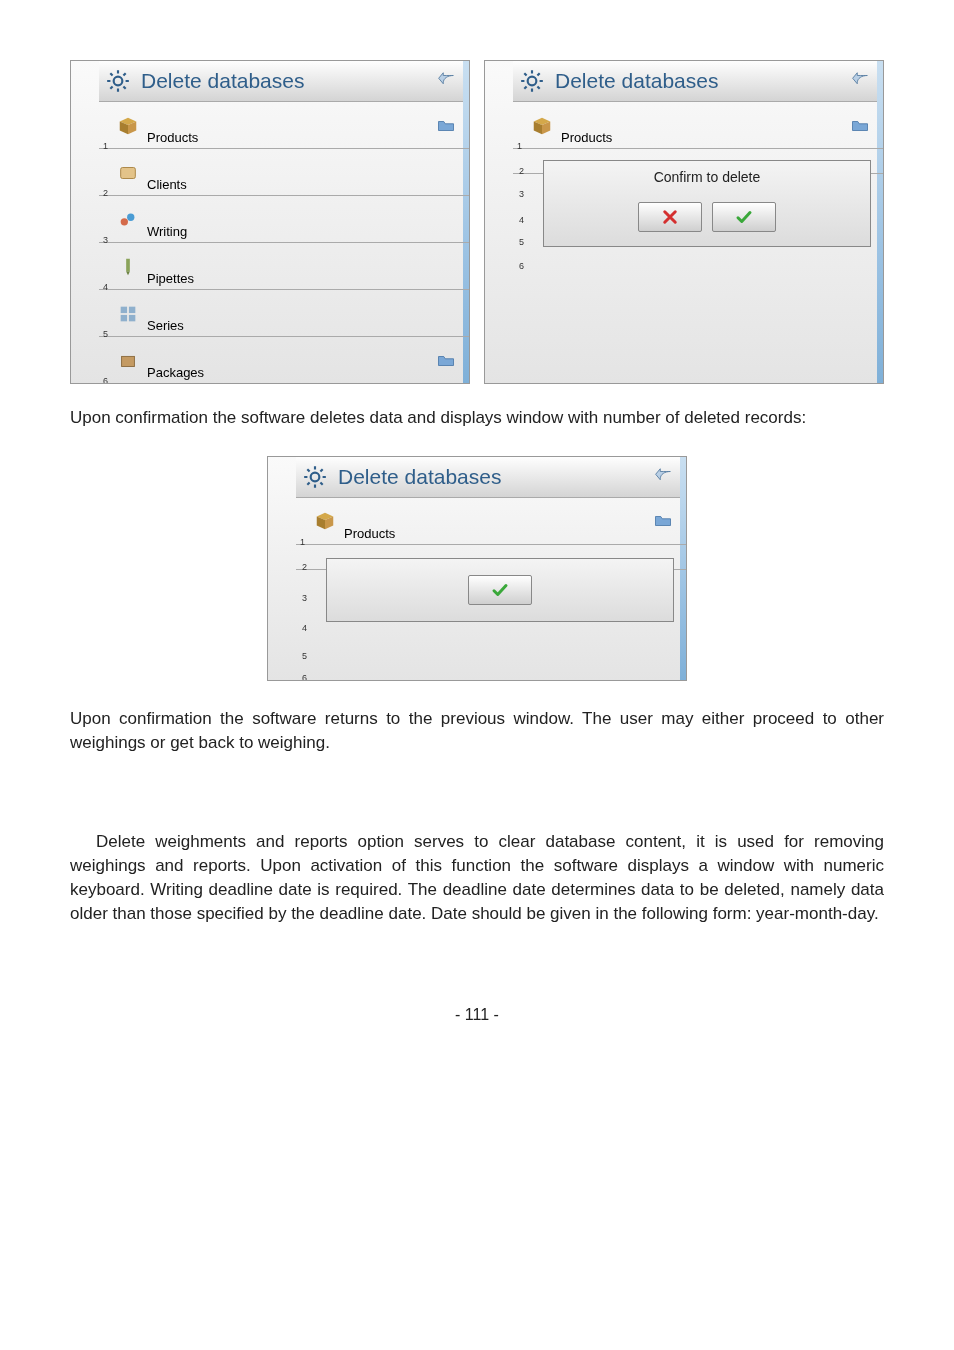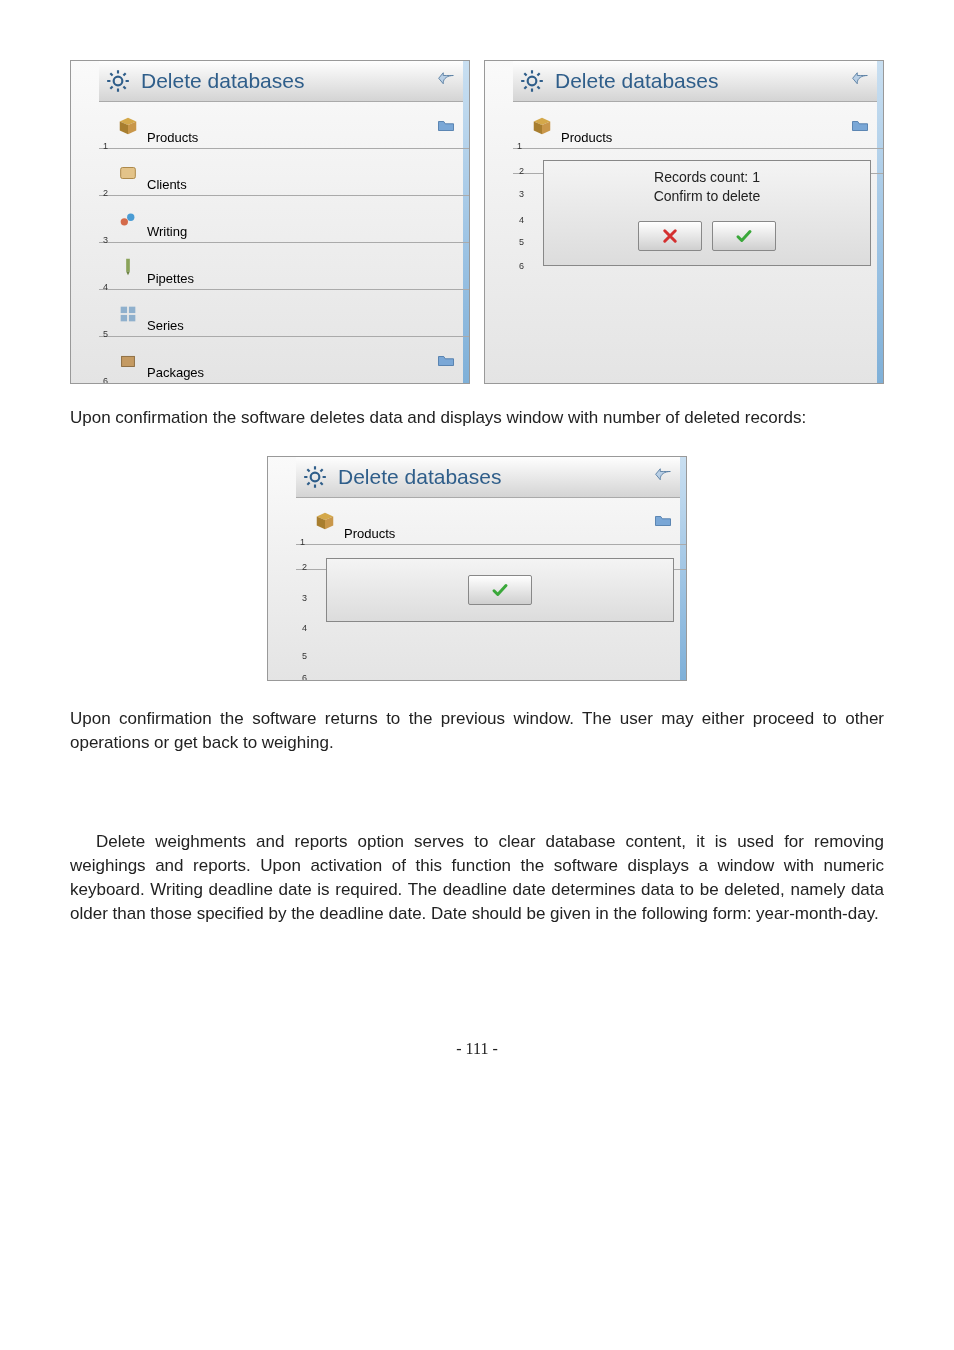--- a/index.html
+++ b/index.html
@@ -101,23 +101,22 @@
   }
   .para{
     line-height:1.4;
     margin:0 0 26px 0;
     text-align:justify;
   }
   .indent{text-indent:26px;}
   .page-num{
     text-align:center;
     font-size:16px;
-    margin-top:114px;
+    margin-top:80px;
     padding-bottom:30px;
-    font-family:Liberation Serif, serif;
   }
   .side-rail{
     position:absolute;right:0;top:0;bottom:0;width:6px;background:linear-gradient(#c9dff1,#9bc2e3 60%,#7fb0d8);
   }
   .num-stack{border-bottom:1px solid #aaa;padding-left:6px;position:relative;height:24px;}
   .num-stack span{position:absolute;left:6px;bottom:-3px;font-size:9px;font-family:Arial;color:#333;}
 </style>
 </head>
 <body>
 
@@ -254,21 +253,20 @@
       <div class="num-stack" style="border:none;height:26px">
           <span>4</span>
         </div>
       <div class="num-stack" style="border:none;height:22px">
           <span>5</span>
         </div>
       <div class="num-stack" style="border:none;height:24px">
           <span>6</span>
         </div>
       <div style="position:absolute;left:30px;right:12px;top:-14px;border:1px solid #888;background:linear-gradient(#f4f4f4,#dcdcdc);padding:6px 0 6px 0;">
-        <div class="dialog-text">Records count: 1</div>
         <div class="dialog-text" style="margin-top:0;margin-bottom:8px">Confirm to delete</div>
         <div class="btn-row">
           <div class="ss-btn">
               <svg width="18" height="18" viewBox="0 0 24 24">
                 <path d="M5 5l14 14M19 5 5 19" stroke="#d43030" stroke-width="4" stroke-linecap="round"></path>
               </svg>
             </div>
           <div class="ss-btn">
               <svg width="20" height="18" viewBox="0 0 24 24">
                 <path d="M4 13l5 5L20 6" stroke="#3aa83a" stroke-width="4" fill="none" stroke-linecap="round" stroke-linejoin="round"></path>
@@ -335,19 +333,19 @@
         <div class="ss-btn">
             <svg width="20" height="18" viewBox="0 0 24 24">
               <path d="M4 13l5 5L20 6" stroke="#3aa83a" stroke-width="4" fill="none" stroke-linecap="round" stroke-linejoin="round"></path>
             </svg>
           </div>
       </div>
     </div>
   </div>
 </div>
 
-<p class="para">Upon confirmation the software returns to the previous window. The user may either proceed to other operations or get back to weighing.</p>
+<p class="para">Upon confirmation the software returns to the previous window. The user may either proceed to other weighings or get back to weighing.</p>
 
 <div style="height:50px"></div>
 
 <p class="para indent">Delete weighments and reports option serves to clear database content, it is used for removing weighings and reports. Upon activation of this function the software displays a window with numeric keyboard. Writing deadline date is required. The deadline date determines data to be deleted, namely data older than those specified by the deadline date. Date should be given in the following form: year-month-day.</p>
 
 <div class="page-num">- 111 -</div>
 
 </body></html>

